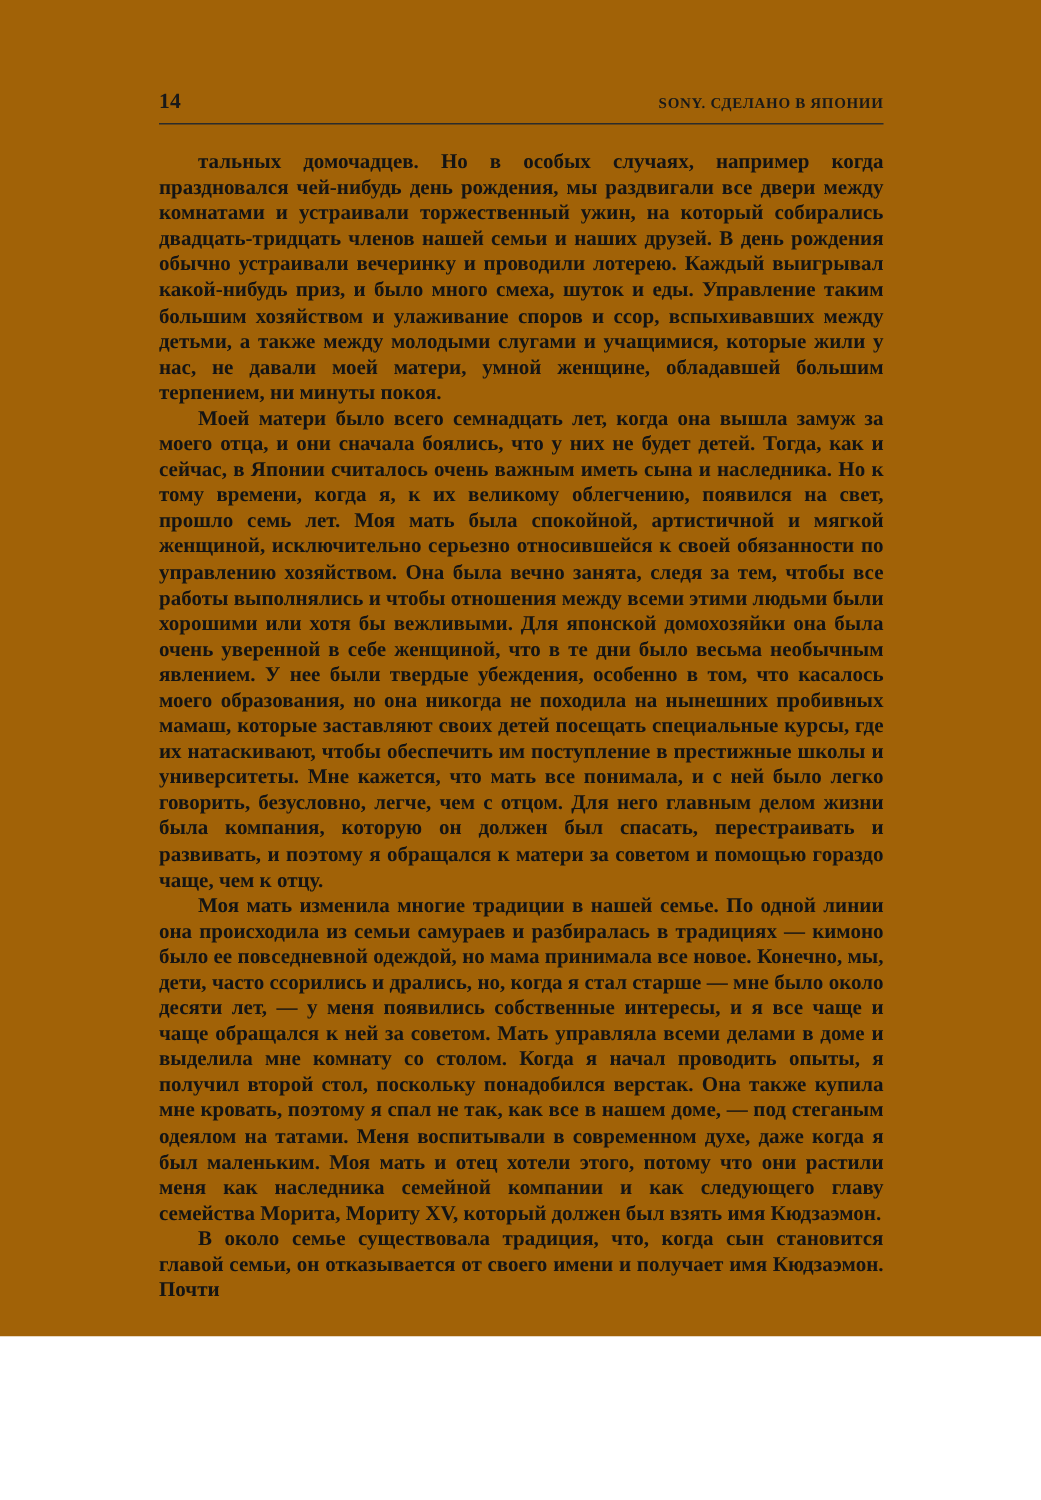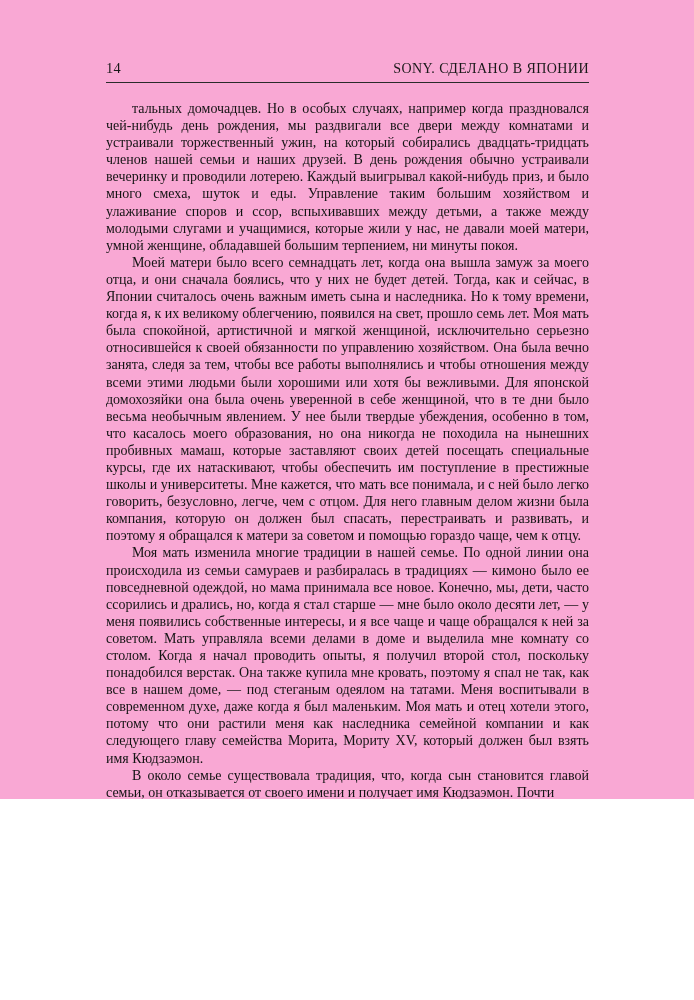--- a/index.html
+++ b/index.html
@@ -7,45 +7,46 @@
     padding: 0;
     background: #ffffff;
   }
   body {
     font-family: "Liberation Serif", "DejaVu Serif", serif;
     color: #1b1b1b;
   }
   .page {
     position: relative;
     width: 694px;
-    height: 799px;
-    background: #f9a8d4;
+    height: 891px;
+    background: #a16207;
     overflow: hidden;
     box-sizing: border-box;
+    font-weight: bold;
   }
   .content-block {
     position: absolute;
     left: 106px;
     top: 60px;
     width: 483px;
   }
   .running-head {
     display: flex;
     justify-content: space-between;
     align-items: baseline;
     font-size: 14.2px;
     letter-spacing: 0.2px;
     padding-bottom: 5px;
   }
   .folio {
     font-size: 14.4px;
     color: #191919;
   }
   .head-title {
-    font-size: 14px;
+    font-size: 10px;
     color: #191919;
     letter-spacing: 0.45px;
   }
   .head-rule {
     border: 0;
     border-top: 1.1px solid #2b2b2b;
     margin: 0 0 0 0;
     width: 100%;
   }
   .body-text {

